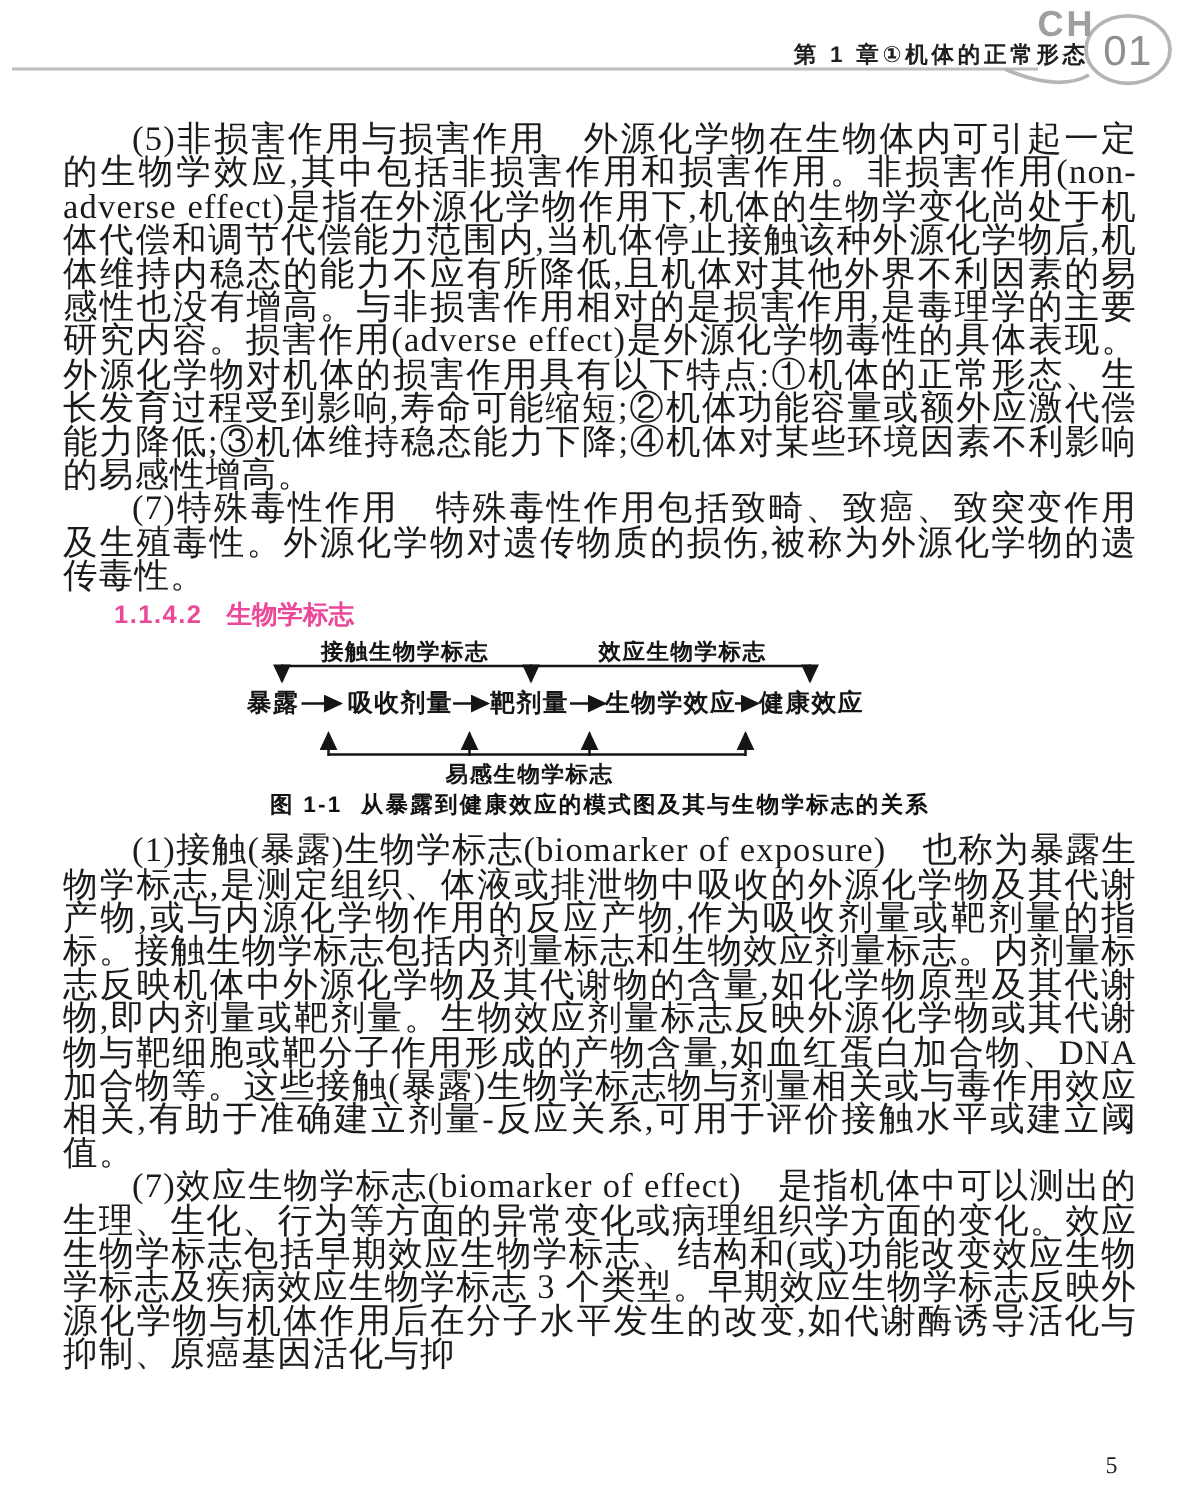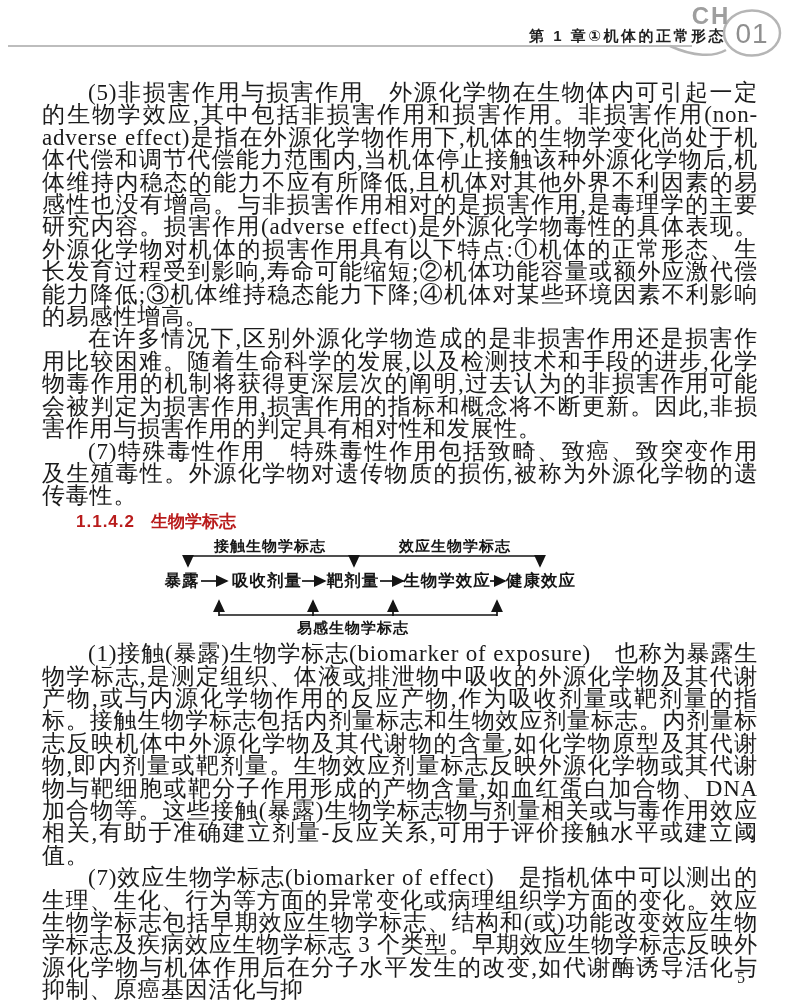--- a/index.html
+++ b/index.html
@@ -17,21 +17,21 @@
   .chapter-title .chap-label{}
   .logo-svg{position:absolute;top:0;right:6px;}
   
   .content{position:absolute;top:82px;left:42px;width:716px;}
   .p{
     margin:0;font-size:23px;line-height:22.4px;letter-spacing:0.8px;
     text-align:justify;text-indent:2em;
   }
   .section-heading{
     margin:3px 0 3px 0;text-indent:2em;font-size:17px;line-height:22.4px;
-    font-family:"Liberation Sans","DejaVu Sans",sans-serif;font-weight:bold;color:#b91c1c;
+    font-family:"Liberation Sans","DejaVu Sans",sans-serif;font-weight:bold;color:#ec4899;
   }
   .section-heading .sec-num{margin-right:16px;letter-spacing:1px;}
   
   .figure-block{margin:6px 0 8px 0;}
   .figure-block svg{display:block;}
   .fig-node{
     font-family:"Liberation Sans","DejaVu Sans",sans-serif;font-weight:bold;
     font-size:16.5px;letter-spacing:1px;fill:#151515;
   }
   .fig-label{
@@ -59,21 +59,20 @@
 <svg class="logo-svg" width="130" height="70" viewBox="0 0 130 70">
   <path d="M6,46 C 30,57 50,57 62,50" fill="none" stroke="#b5b5b5" stroke-width="2.5"></path>
   <ellipse cx="88" cy="33" rx="28" ry="22.5" fill="#ffffff" stroke="#b5b5b5" stroke-width="2.5"></ellipse>
   <text x="47" y="24" text-anchor="middle" style="font-family:'Liberation Sans','DejaVu Sans',sans-serif;font-weight:bold;font-size:24px;letter-spacing:2px;fill:#9e9e9e">CH</text>
   <text x="88" y="43" text-anchor="middle" style="font-family:'Liberation Sans','DejaVu Sans',sans-serif;font-size:28px;letter-spacing:1px;fill:#8f8f8f">01</text>
 </svg>
 
 <div class="content">
 
   <p class="p">(5)非损害作用与损害作用　外源化学物在生物体内可引起一定的生物学效应,其中包括非损害作用和损害作用。非损害作用(non-adverse effect)是指在外源化学物作用下,机体的生物学变化尚处于机体代偿和调节代偿能力范围内,当机体停止接触该种外源化学物后,机体维持内稳态的能力不应有所降低,且机体对其他外界不利因素的易感性也没有增高。与非损害作用相对的是损害作用,是毒理学的主要研究内容。损害作用(adverse effect)是外源化学物毒性的具体表现。外源化学物对机体的损害作用具有以下特点:①机体的正常形态、生长发育过程受到影响,寿命可能缩短;②机体功能容量或额外应激代偿能力降低;③机体维持稳态能力下降;④机体对某些环境因素不利影响的易感性增高。</p>
-  <p class="p">在许多情况下,区别外源化学物造成的是非损害作用还是损害作用比较困难。随着生命科学的发展,以及检测技术和手段的进步,化学物毒作用的机制将获得更深层次的阐明,过去认为的非损害作用可能会被判定为损害作用,损害作用的指标和概念将不断更新。因此,非损害作用与损害作用的判定具有相对性和发展性。</p>
   <p class="p">(7)特殊毒性作用　特殊毒性作用包括致畸、致癌、致突变作用及生殖毒性。外源化学物对遗传物质的损伤,被称为外源化学物的遗传毒性。</p>
 
   <h3 class="section-heading">
     <span class="sec-num">1.1.4.2</span><span>生物学标志</span>
   </h3>
 
 
   <div class="figure-block">
     <svg width="716" height="96" viewBox="0 0 716 96">
       <defs>
@@ -103,20 +102,23 @@
 
       <line x1="177" y1="76" x2="455" y2="76" stroke="#151515" stroke-width="1.7"></line>
       <line x1="177" y1="77" x2="177" y2="62" stroke="#151515" stroke-width="1.7" marker-end="url(#ah)"></line>
       <line x1="271" y1="77" x2="271" y2="62" stroke="#151515" stroke-width="1.7" marker-end="url(#ah)"></line>
       <line x1="351" y1="77" x2="351" y2="62" stroke="#151515" stroke-width="1.7" marker-end="url(#ah)"></line>
       <line x1="455" y1="77" x2="455" y2="62" stroke="#151515" stroke-width="1.7" marker-end="url(#ah)"></line>
 
       <text class="fig-label" x="311" y="94" text-anchor="middle">易感生物学标志</text>
     </svg>
 
+    <div class="fig-caption">
+      <span class="cap-num">图 1-1</span><span>从暴露到健康效应的模式图及其与生物学标志的关系</span>
+    </div>
   </div>
 
   <p class="p">(1)接触(暴露)生物学标志(biomarker of exposure)　也称为暴露生物学标志,是测定组织、体液或排泄物中吸收的外源化学物及其代谢产物,或与内源化学物作用的反应产物,作为吸收剂量或靶剂量的指标。接触生物学标志包括内剂量标志和生物效应剂量标志。内剂量标志反映机体中外源化学物及其代谢物的含量,如化学物原型及其代谢物,即内剂量或靶剂量。生物效应剂量标志反映外源化学物或其代谢物与靶细胞或靶分子作用形成的产物含量,如血红蛋白加合物、DNA 加合物等。这些接触(暴露)生物学标志物与剂量相关或与毒作用效应相关,有助于准确建立剂量-反应关系,可用于评价接触水平或建立阈值。</p>
   <p class="p">(7)效应生物学标志(biomarker of effect)　是指机体中可以测出的生理、生化、行为等方面的异常变化或病理组织学方面的变化。效应生物学标志包括早期效应生物学标志、结构和(或)功能改变效应生物学标志及疾病效应生物学标志 3 个类型。早期效应生物学标志反映外源化学物与机体作用后在分子水平发生的改变,如代谢酶诱导活化与抑制、原癌基因活化与抑</p>
 
 </div>
 
 <div class="page-number">5</div>
 
 </body></html>

